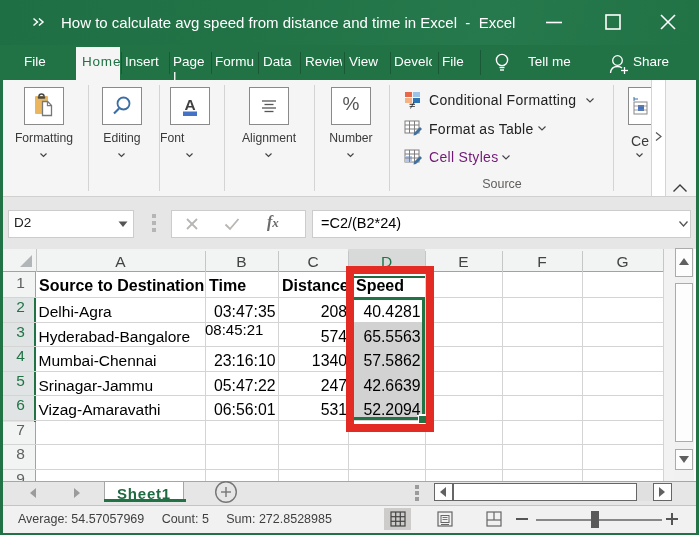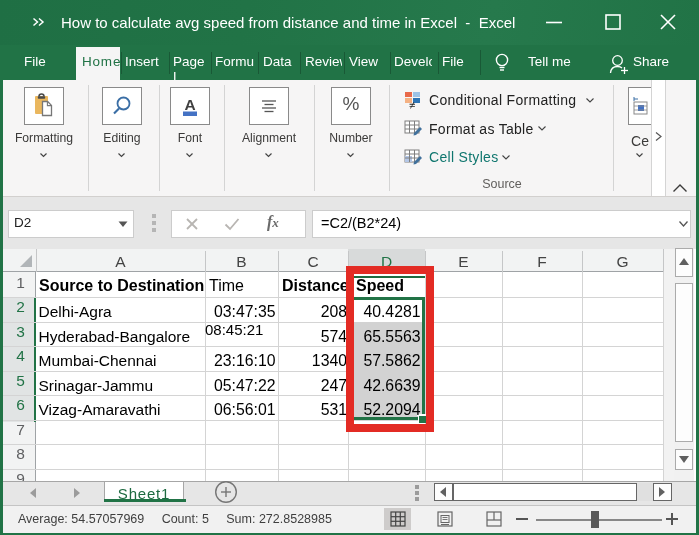--- a/index.html
+++ b/index.html
@@ -65,21 +65,21 @@
 
 <div class="a" style="left:24px;top:87px;width:40px;height:38px;background:#fff;border:1px solid #8a8a8a"></div>
 <div class="a" style="left:102px;top:87px;width:40px;height:38px;background:#fff;border:1px solid #8a8a8a"></div>
 <div class="a" style="left:170px;top:87px;width:40px;height:38px;background:#fff;border:1px solid #8a8a8a"></div>
 <div class="a" style="left:249px;top:87px;width:40px;height:38px;background:#fff;border:1px solid #8a8a8a"></div>
 <div class="a" style="left:331px;top:87px;width:40px;height:38px;background:#fff;border:1px solid #8a8a8a"></div>
 <div class="a" style="left:628px;top:87px;width:24px;height:38px;background:#fff;border:1px solid #8a8a8a"></div>
 
 <div class="a" style="left:14px;top:131px;width:60px;text-align:center;font-size:12.2px;color:#3b3a39">Formatting</div>
 <div class="a" style="left:92px;top:131px;width:60px;text-align:center;font-size:12.2px;color:#3b3a39">Editing</div>
-<div class="a" style="left:160px;top:131px;width:60px;text-align:center;font-size:12.2px;color:#3b3a39">Font</div>
+<div class="a" style="left:160px;top:131px;width:60px;text-align:left;font-size:12.2px;color:#3b3a39">Font</div>
 <div class="a" style="left:234px;top:131px;width:70px;text-align:center;font-size:12.2px;color:#3b3a39">Alignment</div>
 <div class="a" style="left:321px;top:131px;width:60px;text-align:center;font-size:12.2px;color:#3b3a39">Number</div>
 <div class="a" style="left:628px;top:133px;width:24px;text-align:center;font-size:14px;color:#3b3a39;overflow:hidden">Ce</div>
 
 <svg class="a" style="left:39px;top:152px" width="9" height="7" viewBox="0 0 9 7">
     <path d="M1.5 1.5 L4.5 4.5 L7.5 1.5" fill="none" stroke="#444" stroke-width="1.2"></path>
   </svg>
 <svg class="a" style="left:117px;top:152px" width="9" height="7" viewBox="0 0 9 7">
     <path d="M1.5 1.5 L4.5 4.5 L7.5 1.5" fill="none" stroke="#444" stroke-width="1.2"></path>
   </svg>
@@ -165,21 +165,21 @@
 
 <svg class="a" style="left:404px;top:148px" width="19" height="19" viewBox="0 0 19 19">
   <rect x="1" y="2" width="14" height="12" fill="#fff" stroke="#7f7f7f" stroke-width="1"></rect>
   <rect x="1" y="8" width="7" height="6" fill="#b4c7e7"></rect>
   <line x1="1" y1="6" x2="15" y2="6" stroke="#7f7f7f"></line>
     <line x1="1" y1="10" x2="15" y2="10" stroke="#7f7f7f"></line>
   <line x1="5.5" y1="2" x2="5.5" y2="14" stroke="#7f7f7f"></line>
     <line x1="10.5" y1="2" x2="10.5" y2="14" stroke="#7f7f7f"></line>
   <path d="M10 14 L16 8 L18 10 L12 16 L9.5 16.5 Z" fill="#41719c"></path>
 </svg>
-<div class="a" style="left:429px;top:149px;font-size:14px;letter-spacing:0.3px;color:#0f766e">Cell Styles</div>
+<div class="a" style="left:429px;top:149px;font-size:14px;letter-spacing:0.3px;color:#701a75">Cell Styles</div>
 <svg class="a" style="left:501px;top:154px" width="10" height="7" viewBox="0 0 10 7">
     <path d="M1.5 1.5 L5 5 L8.5 1.5" fill="none" stroke="#444" stroke-width="1.1"></path>
   </svg>
 
 <div class="a" style="left:470px;top:177px;width:64px;text-align:center;font-size:12.5px;color:#605e5c">Source</div>
 
 <div class="a" style="left:651px;top:80px;width:15px;height:116px;background:#fff;border-left:1px solid #d4d4d4;border-right:1px solid #d4d4d4"></div>
 <svg class="a" style="left:654px;top:131px" width="9" height="11" viewBox="0 0 9 11">
     <path d="M2 1.5 L7 5.5 L2 9.5" fill="none" stroke="#555" stroke-width="1.2"></path>
   </svg>
@@ -279,21 +279,21 @@
 <div class="a" style="left:348px;top:297px;width:77px;height:2.5px;background:#217346"></div>
 <div class="a" style="left:348px;top:297px;width:2.5px;height:123px;background:#217346"></div>
 <div class="a" style="left:422px;top:297px;width:2.5px;height:123px;background:#217346"></div>
 <div class="a" style="left:348px;top:417px;width:77px;height:2.5px;background:#217346"></div>
 
 <div class="a" style="left:418px;top:413.5px;width:2px;height:9px;background:#fff"></div>
 <div class="a" style="left:416.5px;top:414px;width:9px;height:2px;background:#fff"></div>
 <div class="a" style="left:418.5px;top:415.5px;width:7px;height:7px;background:#217346"></div>
 
 <div class="a" style="left:39px;top:277px;font-size:16px;font-weight:bold;color:#000">Source to Destination</div>
-<div class="a" style="left:209px;top:277px;font-size:16px;font-weight:normal;color:#000">Time</div>
+<div class="a" style="left:209px;top:277px;font-size:16px;font-weight:bold;color:#000">Time</div>
 <div class="a" style="left:282px;top:277px;font-size:16px;font-weight:bold;color:#000">Distance</div>
 <div class="a" style="left:356px;top:277px;font-size:16px;font-weight:bold;color:#000">Speed</div>
 
 <div class="a" style="left:38.5px;top:303px;font-size:15.5px;color:#000">Delhi-Agra</div>
 <div class="a" style="left:205px;top:303px;width:70.5px;text-align:right;font-size:15.8px;color:#000">03:47:35</div>
 <div class="a" style="left:278px;top:303px;width:69px;text-align:right;font-size:15.8px;color:#000">208</div>
 <div class="a" style="left:348px;top:303px;width:72.5px;text-align:right;font-size:15.8px;color:#000">40.4281</div>
 
 <div class="a" style="left:38.5px;top:327.5px;font-size:15.5px;color:#000">Hyderabad-Bangalore</div>
 <div class="a" style="left:205px;top:321px;width:70.5px;text-align:left;font-size:15px;color:#000">08:45:21</div>
@@ -332,21 +332,21 @@
 
 <div class="a" style="left:0;top:481px;width:699px;height:24px;background:#e6e6e6;border-top:1px solid #a6a6a6"></div>
 <svg class="a" style="left:28px;top:487px" width="10" height="12" viewBox="0 0 10 12">
     <path d="M8 1 L2 6 L8 11 Z" fill="#9b9b9b"></path>
   </svg>
 <svg class="a" style="left:72px;top:487px" width="10" height="12" viewBox="0 0 10 12">
     <path d="M2 1 L8 6 L2 11 Z" fill="#9b9b9b"></path>
   </svg>
 <div class="a" style="left:104px;top:482px;width:80px;height:20px;background:#fff;border-left:1px solid #a6a6a6;border-right:1px solid #a6a6a6"></div>
 <div class="a" style="left:104px;top:499px;width:82px;height:3px;background:#217346"></div>
-<div class="a" style="left:104px;top:485px;width:80px;text-align:center;font-size:15px;letter-spacing:0.8px;font-weight:normal;color:#1e6b41">Sheet1</div>
+<div class="a" style="left:104px;top:485px;width:80px;text-align:center;font-size:15px;letter-spacing:0.8px;font-weight:bold;color:#1e6b41">Sheet1</div>
 <svg class="a" style="left:214px;top:481px" width="24" height="24" viewBox="0 0 24 24">
   <circle cx="12" cy="11" r="10.3" fill="none" stroke="#767676" stroke-width="1.4"></circle>
   <line x1="7" y1="11" x2="17" y2="11" stroke="#767676" stroke-width="1.4"></line>
   <line x1="12" y1="6" x2="12" y2="16" stroke="#767676" stroke-width="1.4"></line>
 </svg>
 <div class="a" style="left:415px;top:485px;width:4px;height:4px;background:#9b9b9b"></div>
 <div class="a" style="left:415px;top:491px;width:4px;height:4px;background:#9b9b9b"></div>
 <div class="a" style="left:415px;top:497px;width:4px;height:4px;background:#9b9b9b"></div>
 
 <div class="a" style="left:434px;top:483px;width:221px;height:18px;background:#e0e0e0"></div>

